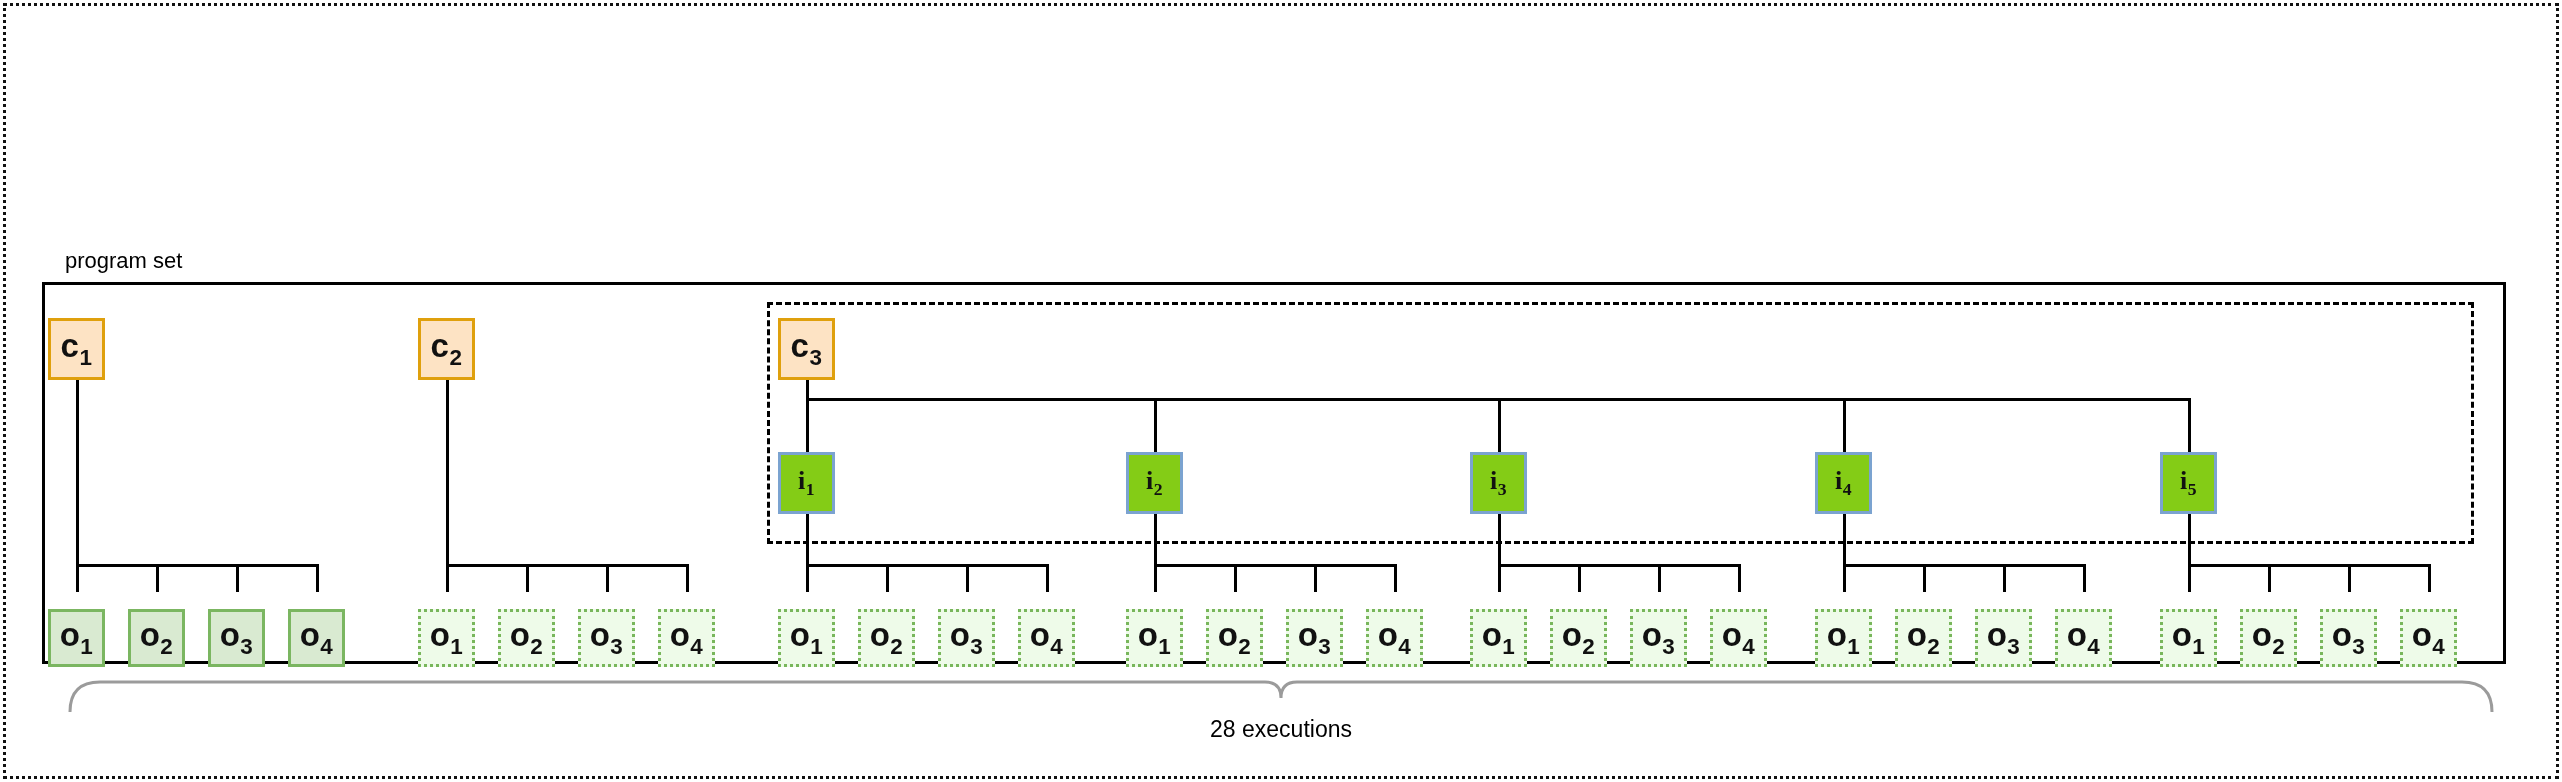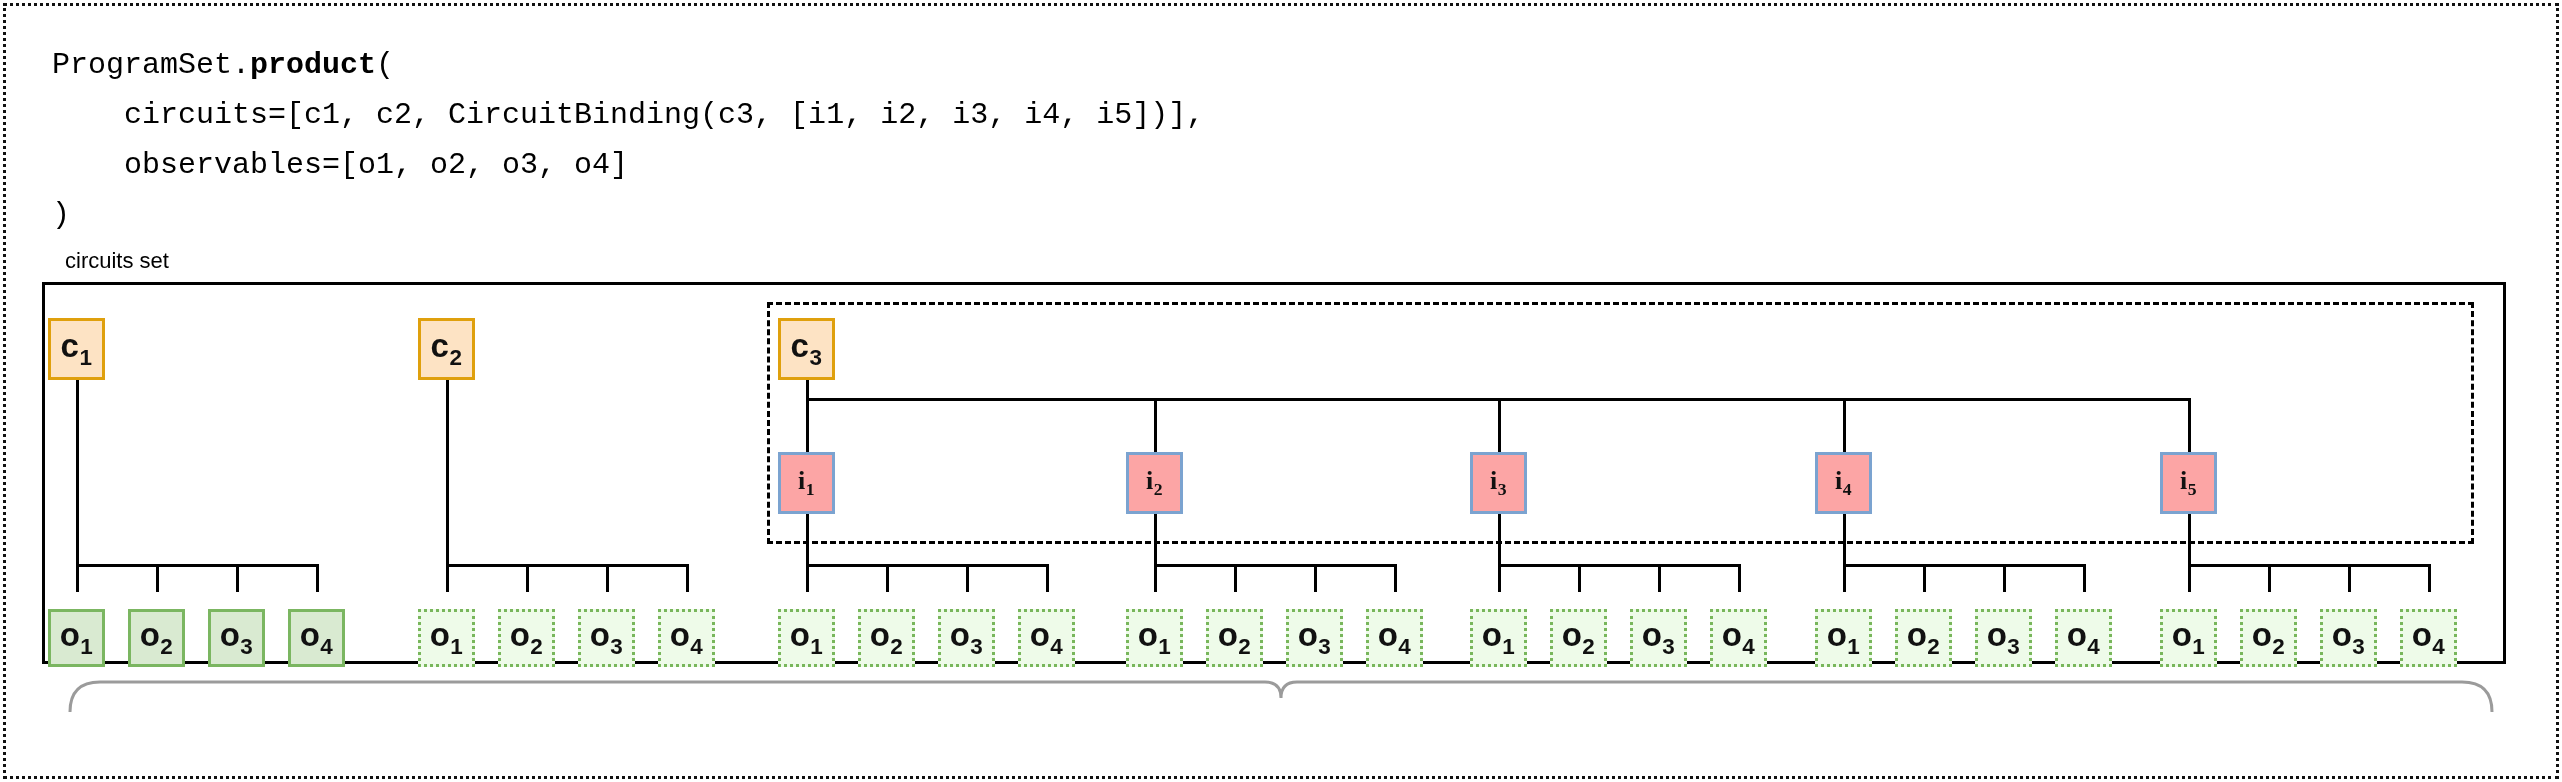--- a/index.html
+++ b/index.html
@@ -76,21 +76,21 @@
   }
   .node sub{font-size:0.68em;font-weight:600;}
   .node.circuit{
     width:57px;height:62px;
     background:#fde3c4;
     border:3px solid #dfa00d;
     font-family:"Liberation Sans",sans-serif;
   }
   .node.input{
     width:57px;height:62px;
-    background:#fca5a5;
+    background:#84cc16;
     border:3px solid #7ba3d0;
     font-family:"Liberation Serif",serif;
     font-weight:bold;
     font-size:26px;
   }
   .node.obs{
     width:57px;height:58px;
     background:#eefbe9;
     border:3px dotted #78b65b;
     font-family:"Liberation Sans",sans-serif;
@@ -114,26 +114,22 @@
     color:#000000;
   }
 </style>
 </head>
 <body>
 
 <div id="page">
 
   <div class="outer-frame"></div>
 
-  <div class="code"><span>ProgramSet.</span><b>product</b><span>(</span>
-<span>    circuits=[c1, c2, CircuitBinding(c3, [i1, i2, i3, i4, i5])],</span>
-<span>    observables=[o1, o2, o3, o4]</span>
-<span>)</span></div>
-
-  <div class="ps-label">circuits set</div>
+
+  <div class="ps-label">program set</div>
   <div class="ps-box"></div>
   <div class="binding-box"></div>
 
   <div id="graph">
       <div class="node circuit" style="left: 48px; top: 318px;">
         <span>c<sub>1</sub></span>
       </div>
       <div class="node circuit" style="left: 418px; top: 318px;">
         <span>c<sub>2</sub></span>
       </div>
@@ -288,14 +284,15 @@
       <div class="vline" style="left: 2267.5px; top: 564px; height: 28px;"></div>
       <div class="vline" style="left: 2347.5px; top: 564px; height: 28px;"></div>
       <div class="vline" style="left: 2427.5px; top: 564px; height: 28px;"></div>
     </div>
 
   <div class="brace-wrap">
     <svg width="2562" height="46" viewBox="0 0 2562 46" xmlns="http://www.w3.org/2000/svg">
       <path d="M 70 44 Q 70 14 100 14 L 1265 14 Q 1281 14 1281 30 Q 1281 14 1297 14 L 2462 14 Q 2492 14 2492 44" fill="none" stroke="#9b9b9b" stroke-width="3"></path>
     </svg>
   </div>
+  <div class="brace-label">28 executions</div>
 
 </div>
 
 </body></html>

